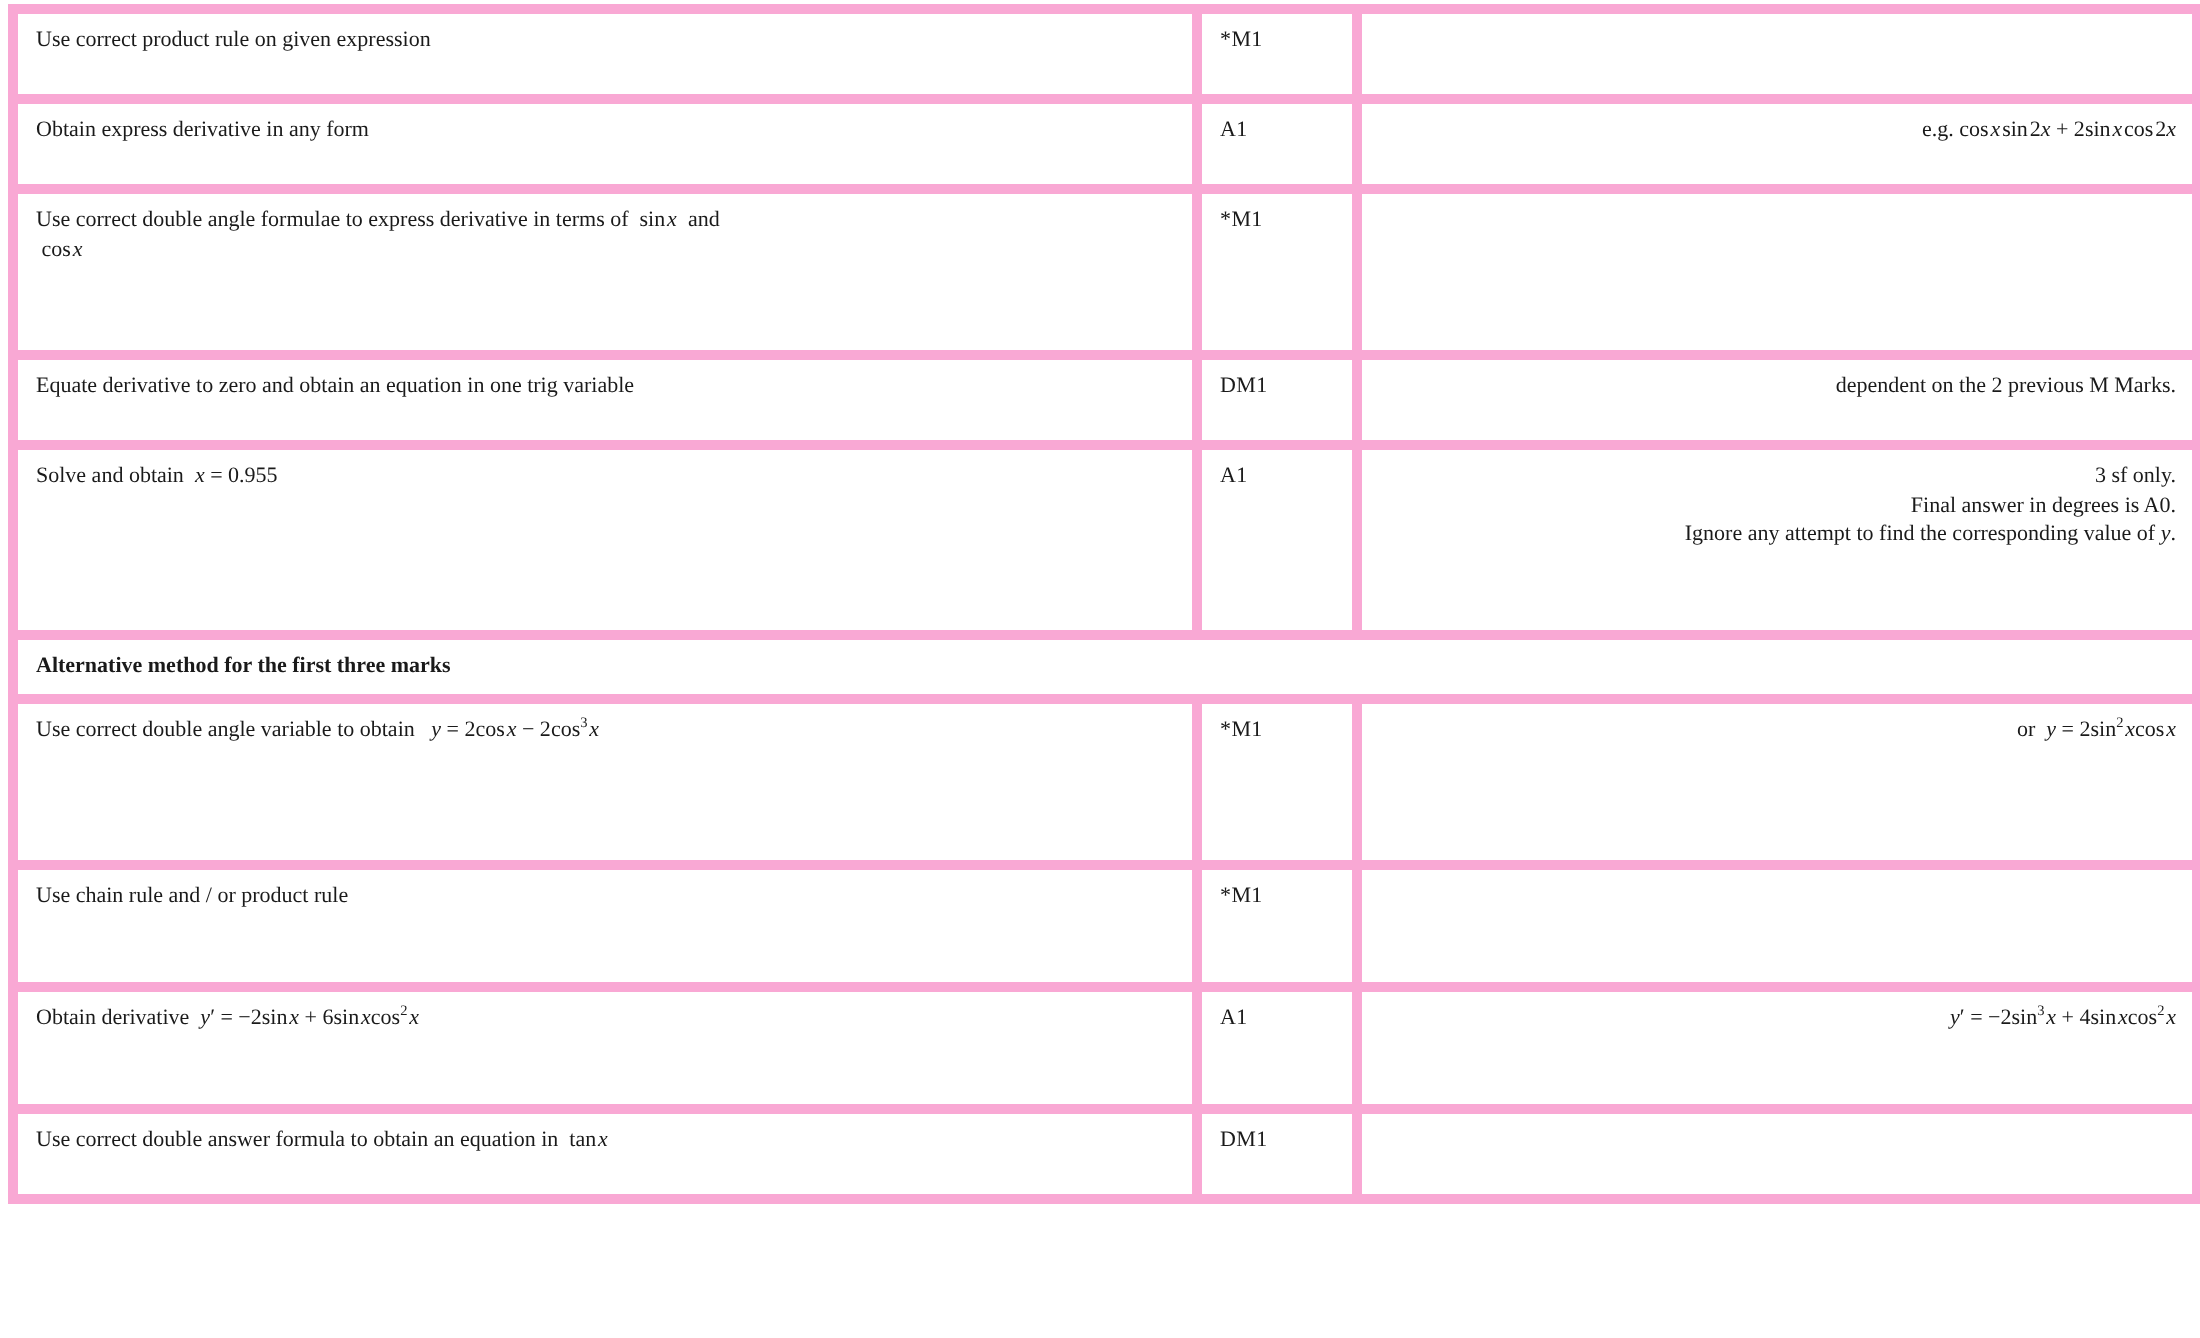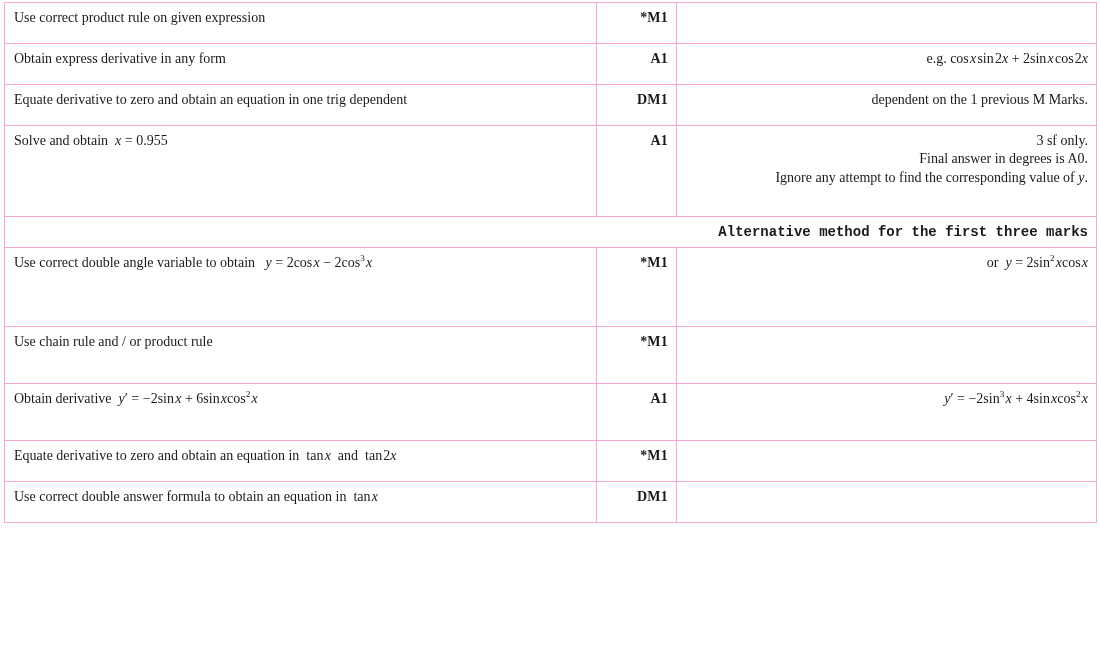--- a/index.html
+++ b/index.html
@@ -26,53 +26,51 @@
 
   table.ms {
     border-collapse: collapse;
     width: 1092px;
     margin-left: 4px;
     margin-top: 2px;
     table-layout: fixed;
   }
 
   table.ms td {
-    border: 1px solid #f9a8d4;
+    border: 5px solid #f9a8d4;
     vertical-align: top;
     padding: 6px 8px 6px 9px;
-    font-size: 14px;
+    font-size: 11px;
     line-height: 1.32;
     background: #fff;
   }
 
   
   col.c-desc  { width: 592px; }
   col.c-mark  { width: 80px; }
   col.c-note  { width: 420px; }
 
   td.desc {
     text-align: left;
   }
   td.mark {
-    text-align: right;
-    font-weight: bold;
+    font-weight: normal;
     font-family: "Liberation Serif", "DejaVu Serif", serif;
     padding-right: 10px;
     letter-spacing: 0.2px;
     white-space: nowrap;
   }
   td.note {
     text-align: right;
   }
   td.fullspan {
     font-weight: bold;
-    text-align: right;
+    text-align: left;
     padding-top: 7px;
     padding-bottom: 7px;
-    font-family: Liberation Mono, monospace;
   }
 
   
   .mvar {
     font-style: italic;
   }
   .mfn {
     font-style: normal;
   }
   sup.pw {
@@ -110,25 +108,35 @@
       </tr>
 
       <tr class="h-std">
         <td class="desc">Obtain express derivative in any form</td>
         <td class="mark">A1</td>
         <td class="note">
           <span class="eq">e.g.&nbsp;<span class="mfn">cos</span><span class="mvar"> x </span><span class="mfn">sin</span> 2<span class="mvar">x</span>&nbsp;+&nbsp;2<span class="mfn">sin</span><span class="mvar"> x </span><span class="mfn">cos</span> 2<span class="mvar">x</span></span>
         </td>
       </tr>
 
+      <tr class="h-tall">
+        <td class="desc">
+          <span>Use correct double angle formulae to express derivative in terms of</span>
+          <span class="eq">&nbsp;<span class="mfn">sin</span> <span class="mvar">x</span>&nbsp; and</span>
+          <br>
+          <span class="eq">&nbsp;<span class="mfn">cos</span> <span class="mvar">x</span></span>
+        </td>
+        <td class="mark">*M1</td>
+        <td class="note"></td>
+      </tr>
 
       <tr class="h-std">
-        <td class="desc">Equate derivative to zero and obtain an equation in one trig dependent</td>
+        <td class="desc">Equate derivative to zero and obtain an equation in one trig variable</td>
         <td class="mark">DM1</td>
-        <td class="note">dependent on the 1 previous M Marks.</td>
+        <td class="note">dependent on the 2 previous M Marks.</td>
       </tr>
 
 
       <tr class="h-xtall">
         <td class="desc">
           <span>Solve and obtain</span>
           <span class="eq">&nbsp;<span class="mvar">x</span> = 0.955</span>
         </td>
         <td class="mark">A1</td>
         <td class="note">
@@ -164,28 +172,20 @@
           <span>Obtain derivative</span>
           <span class="eq">&nbsp;<span class="mvar">y</span>′ = −2<span class="mfn">sin</span> <span class="mvar">x</span> + 6<span class="mfn">sin</span> <span class="mvar">x</span><span class="mfn">cos</span><sup class="pw">2</sup> <span class="mvar">x</span></span>
         </td>
         <td class="mark">A1</td>
         <td class="note">
           <span class="eq"><span class="mvar">y</span>′ = −2<span class="mfn">sin</span><sup class="pw">3</sup> <span class="mvar">x</span> + 4<span class="mfn">sin</span> <span class="mvar">x</span><span class="mfn">cos</span><sup class="pw">2</sup> <span class="mvar">x</span></span>
         </td>
       </tr>
 
 
-      <tr class="h-std">
-        <td class="desc">
-          <span>Equate derivative to zero and obtain an equation in</span>
-          <span class="eq">&nbsp;<span class="mfn">tan</span> <span class="mvar">x</span>&nbsp; and&nbsp; <span class="mfn">tan</span> 2<span class="mvar">x</span></span>
-        </td>
-        <td class="mark">*M1</td>
-        <td class="note"></td>
-      </tr>
 
       <tr class="h-std">
         <td class="desc">
           <span>Use correct double answer formula to obtain an equation in</span>
           <span class="eq">&nbsp;<span class="mfn">tan</span> <span class="mvar">x</span></span>
         </td>
         <td class="mark">DM1</td>
         <td class="note"></td>
       </tr>
 

